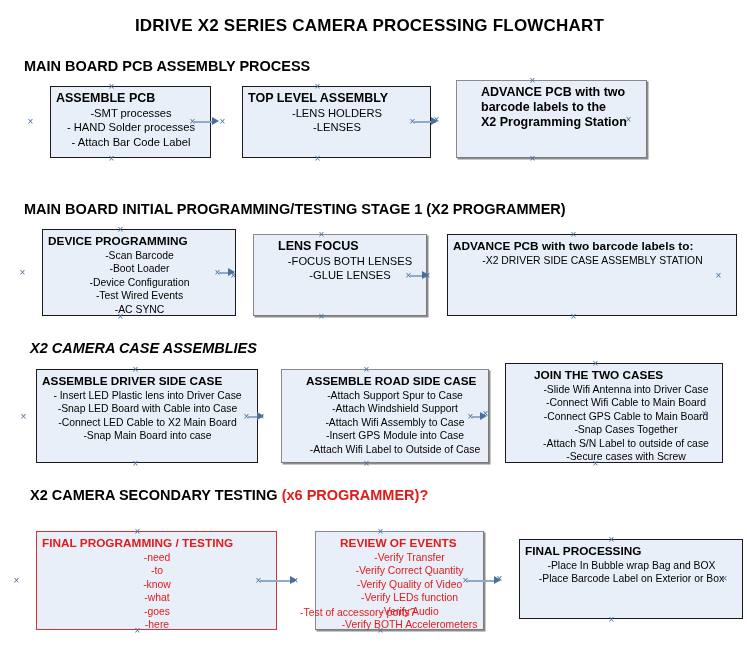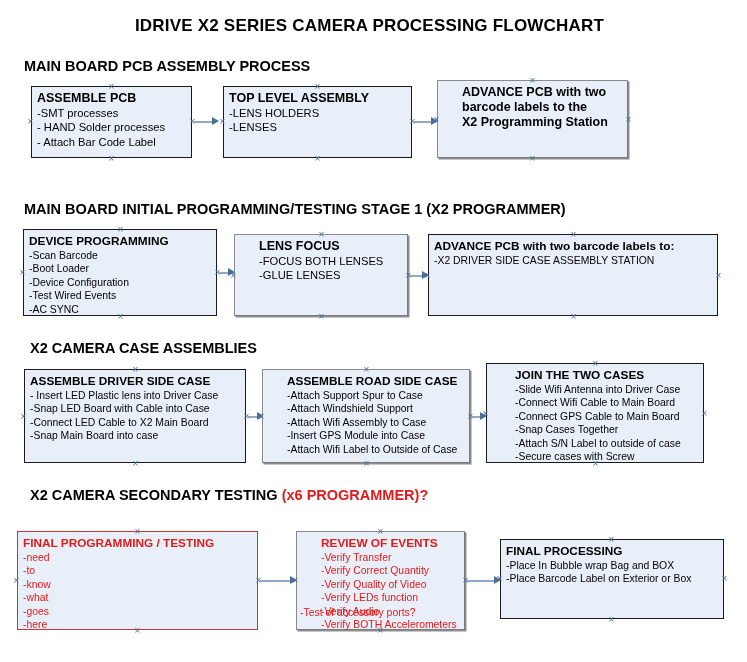--- a/index.html
+++ b/index.html
@@ -30,20 +30,21 @@
   }
   .section-head .accent{color:#e01b1b;}
 
   .box{
     position:absolute;
     background:#e9eff8;
     border:1px solid #1a1a1a;
     box-sizing:border-box;
     padding:4px 4px 2px 5px;
     overflow:visible;
+    margin-left:19px;
   }
   .box.shadowed{
     border:1px solid #7b7b7b;
     box-shadow:1.5px 1.5px 0 0 #8d8d8d, inset 0 0 0 0 #fff;
     border-top-color:#8a8a8a;
     border-left-color:#8a8a8a;
     padding-left:24px;
   }
   .box.redbox{
     border:1px solid #c33;
@@ -51,20 +52,21 @@
   .box .bt{
     font-size:12.5px;
     font-weight:bold;
     line-height:15px;
     white-space:nowrap;
   }
   .box .bl{
     font-size:11.2px;
     line-height:14.4px;
     white-space:nowrap;
+    text-align:center;
   }
   .box.small .bt{font-size:11.8px;}
   .box.small .bl{font-size:10.4px;line-height:13.4px;}
   .red .bt, .red .bl{color:#e01b1b;}
 
   
   .conn{position:absolute;height:2px;background:#8fa9c6;}
   .arrow{
     position:absolute;width:0;height:0;
     border-top:4.5px solid transparent;
@@ -174,25 +176,25 @@
 
   <div class="box small" style="left:428px;top:234px;width:290px;height:82px;">
     <div class="bt">ADVANCE PCB with two barcode labels to:</div>
     <div class="bl">-X2 DRIVER  SIDE  CASE  ASSEMBLY STATION</div>
   </div>
   <div class="xh" style="left:423px;top:271px;"></div>
   <div class="xh" style="left:569px;top:230px;"></div>
   <div class="xh" style="left:569px;top:312px;"></div>
   <div class="xh" style="left:714px;top:271px;"></div>
 
-  <div class="section-head" style="left:30px;top:340px;">
+  <div class="section-head" style="left:30px;top:340px;font-style:italic;">
     <span>X2 CAMERA CASE ASSEMBLIES</span>
   </div>
 
-  <div class="box small" style="left:24px;top:369px;width:222px;height:94px;">
+  <div class="box small" style="left:17px;top:369px;width:222px;height:94px;">
     <div class="bt">ASSEMBLE DRIVER SIDE CASE</div>
     <div class="bl">- Insert LED Plastic lens into Driver Case</div>
     <div class="bl">-Snap LED Board with Cable into Case</div>
     <div class="bl">-Connect LED Cable to X2 Main Board</div>
     <div class="bl">-Snap Main Board into case</div>
   </div>
   <div class="xh" style="left:19px;top:412px;"></div>
   <div class="xh" style="left:131px;top:365px;"></div>
   <div class="xh" style="left:131px;top:459px;"></div>
   <div class="xh" style="left:242px;top:412px;"></div>

